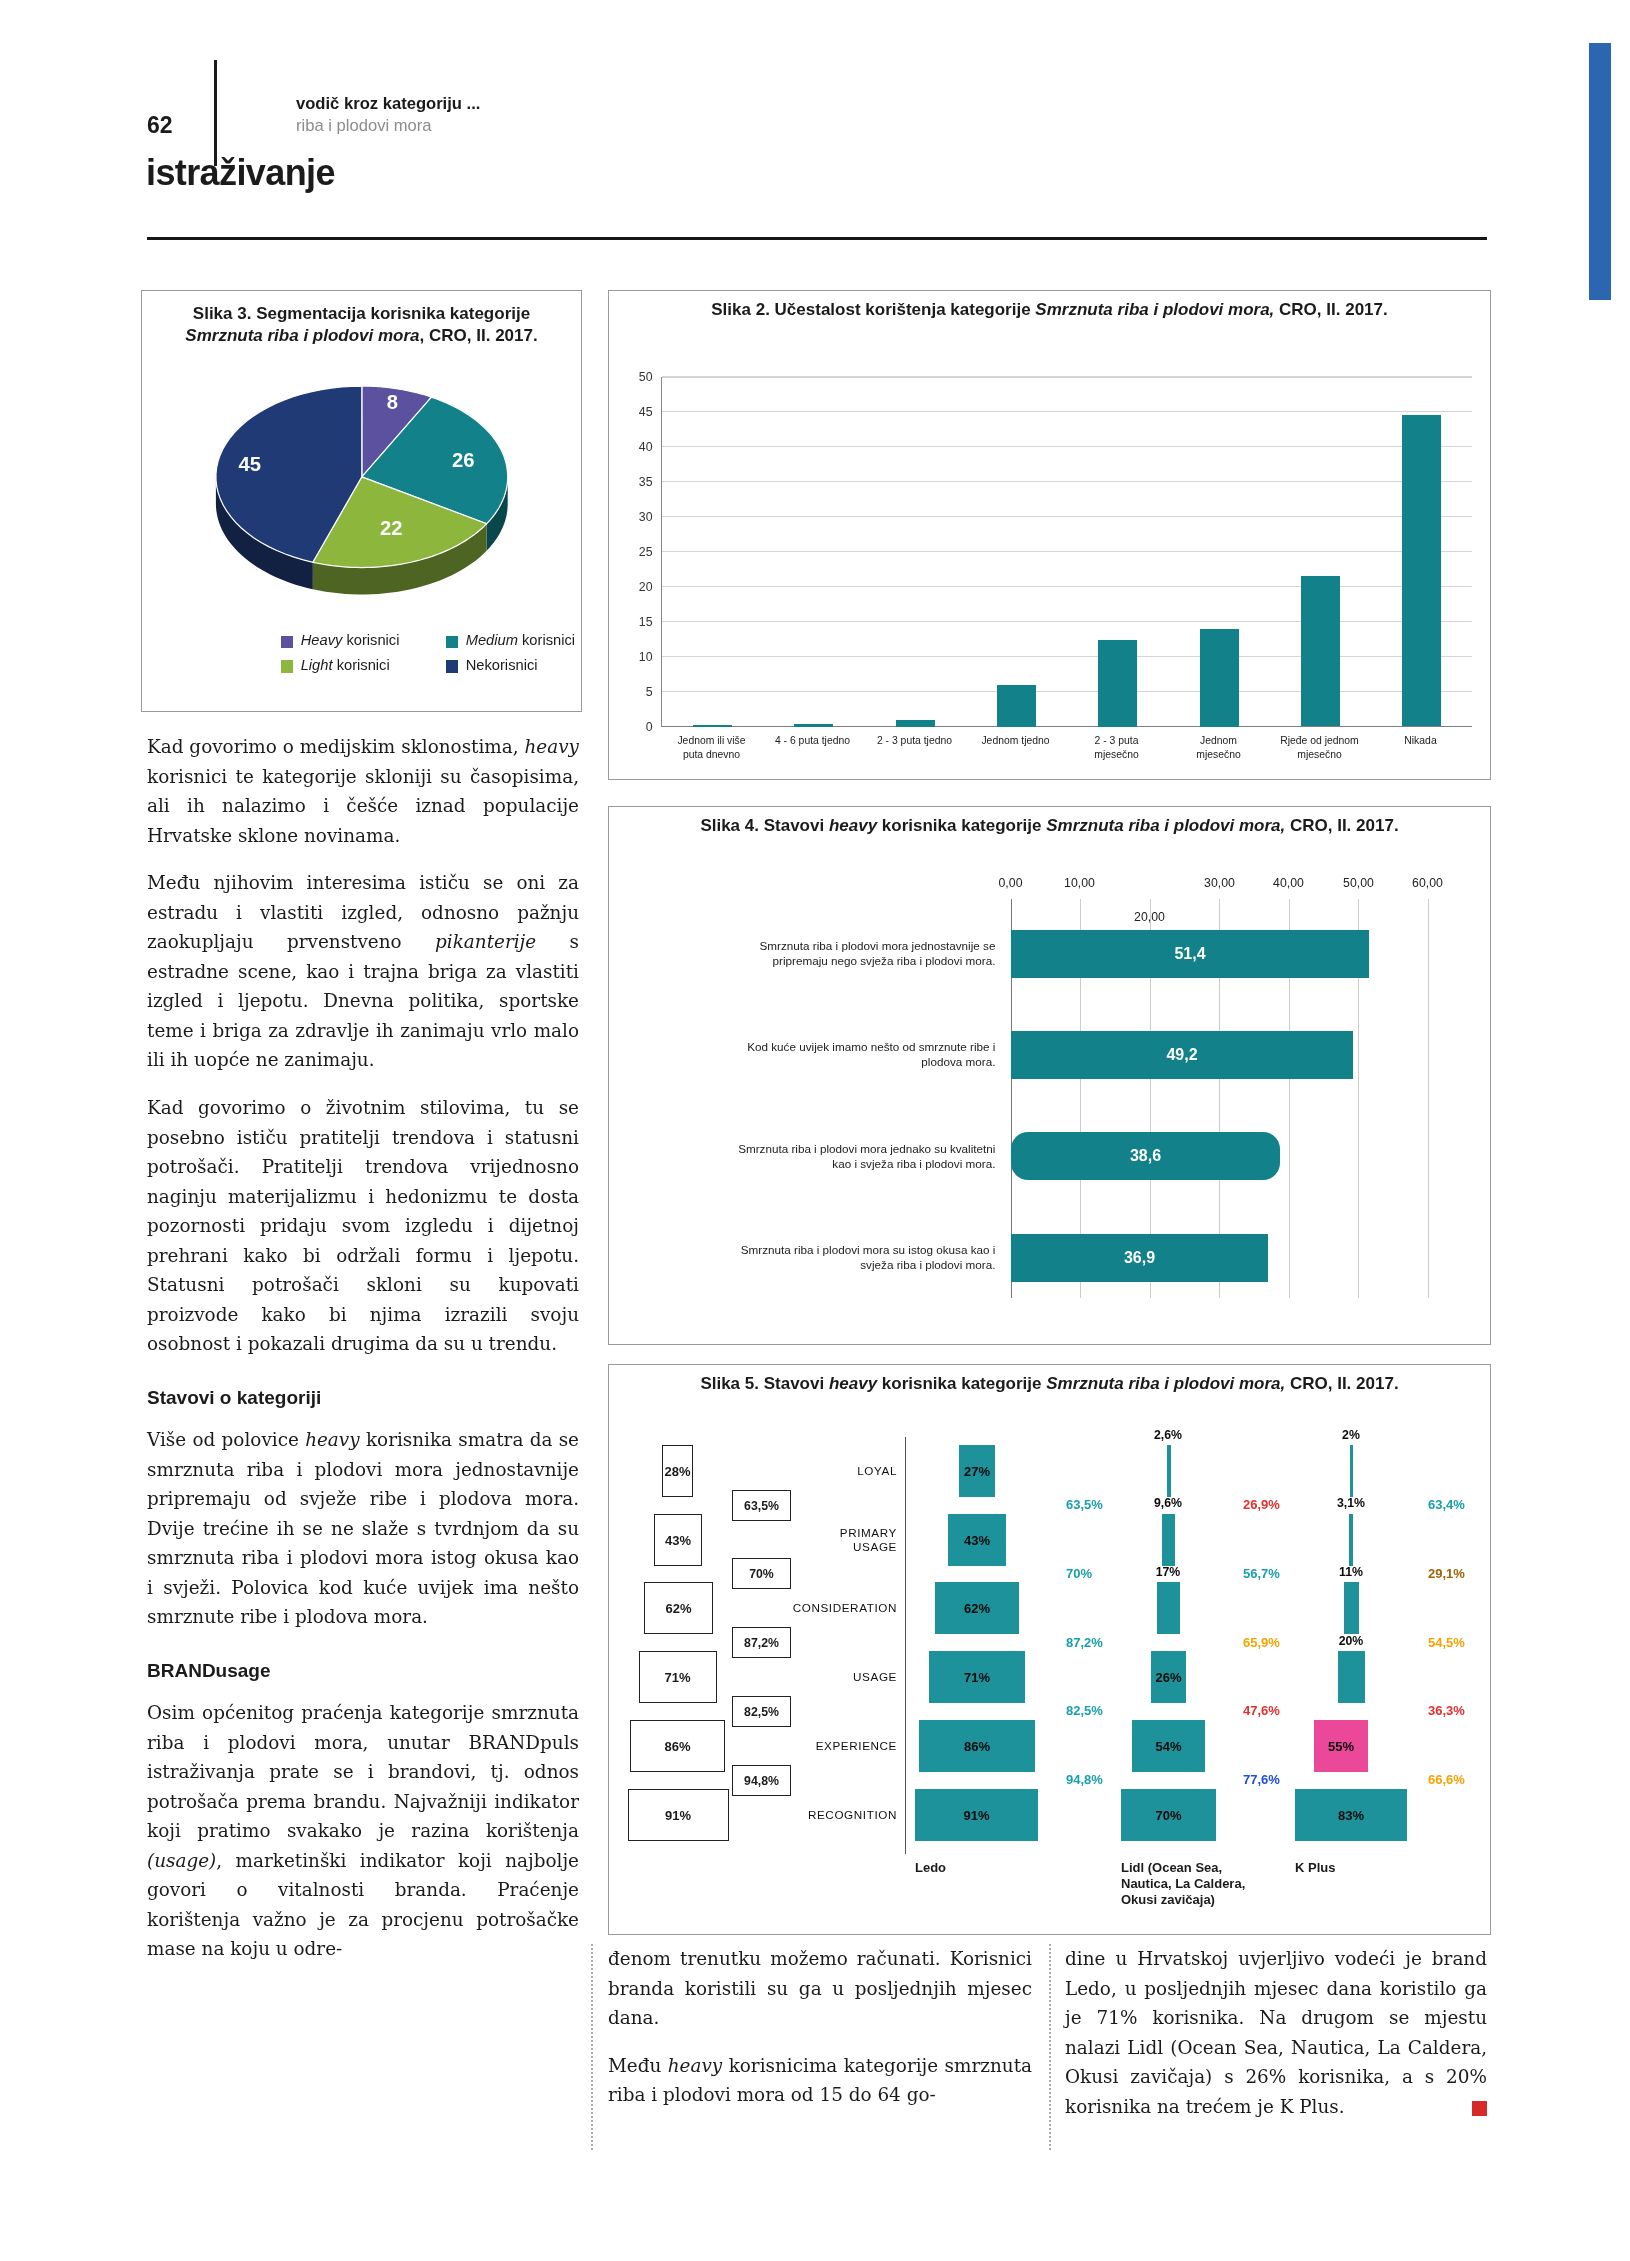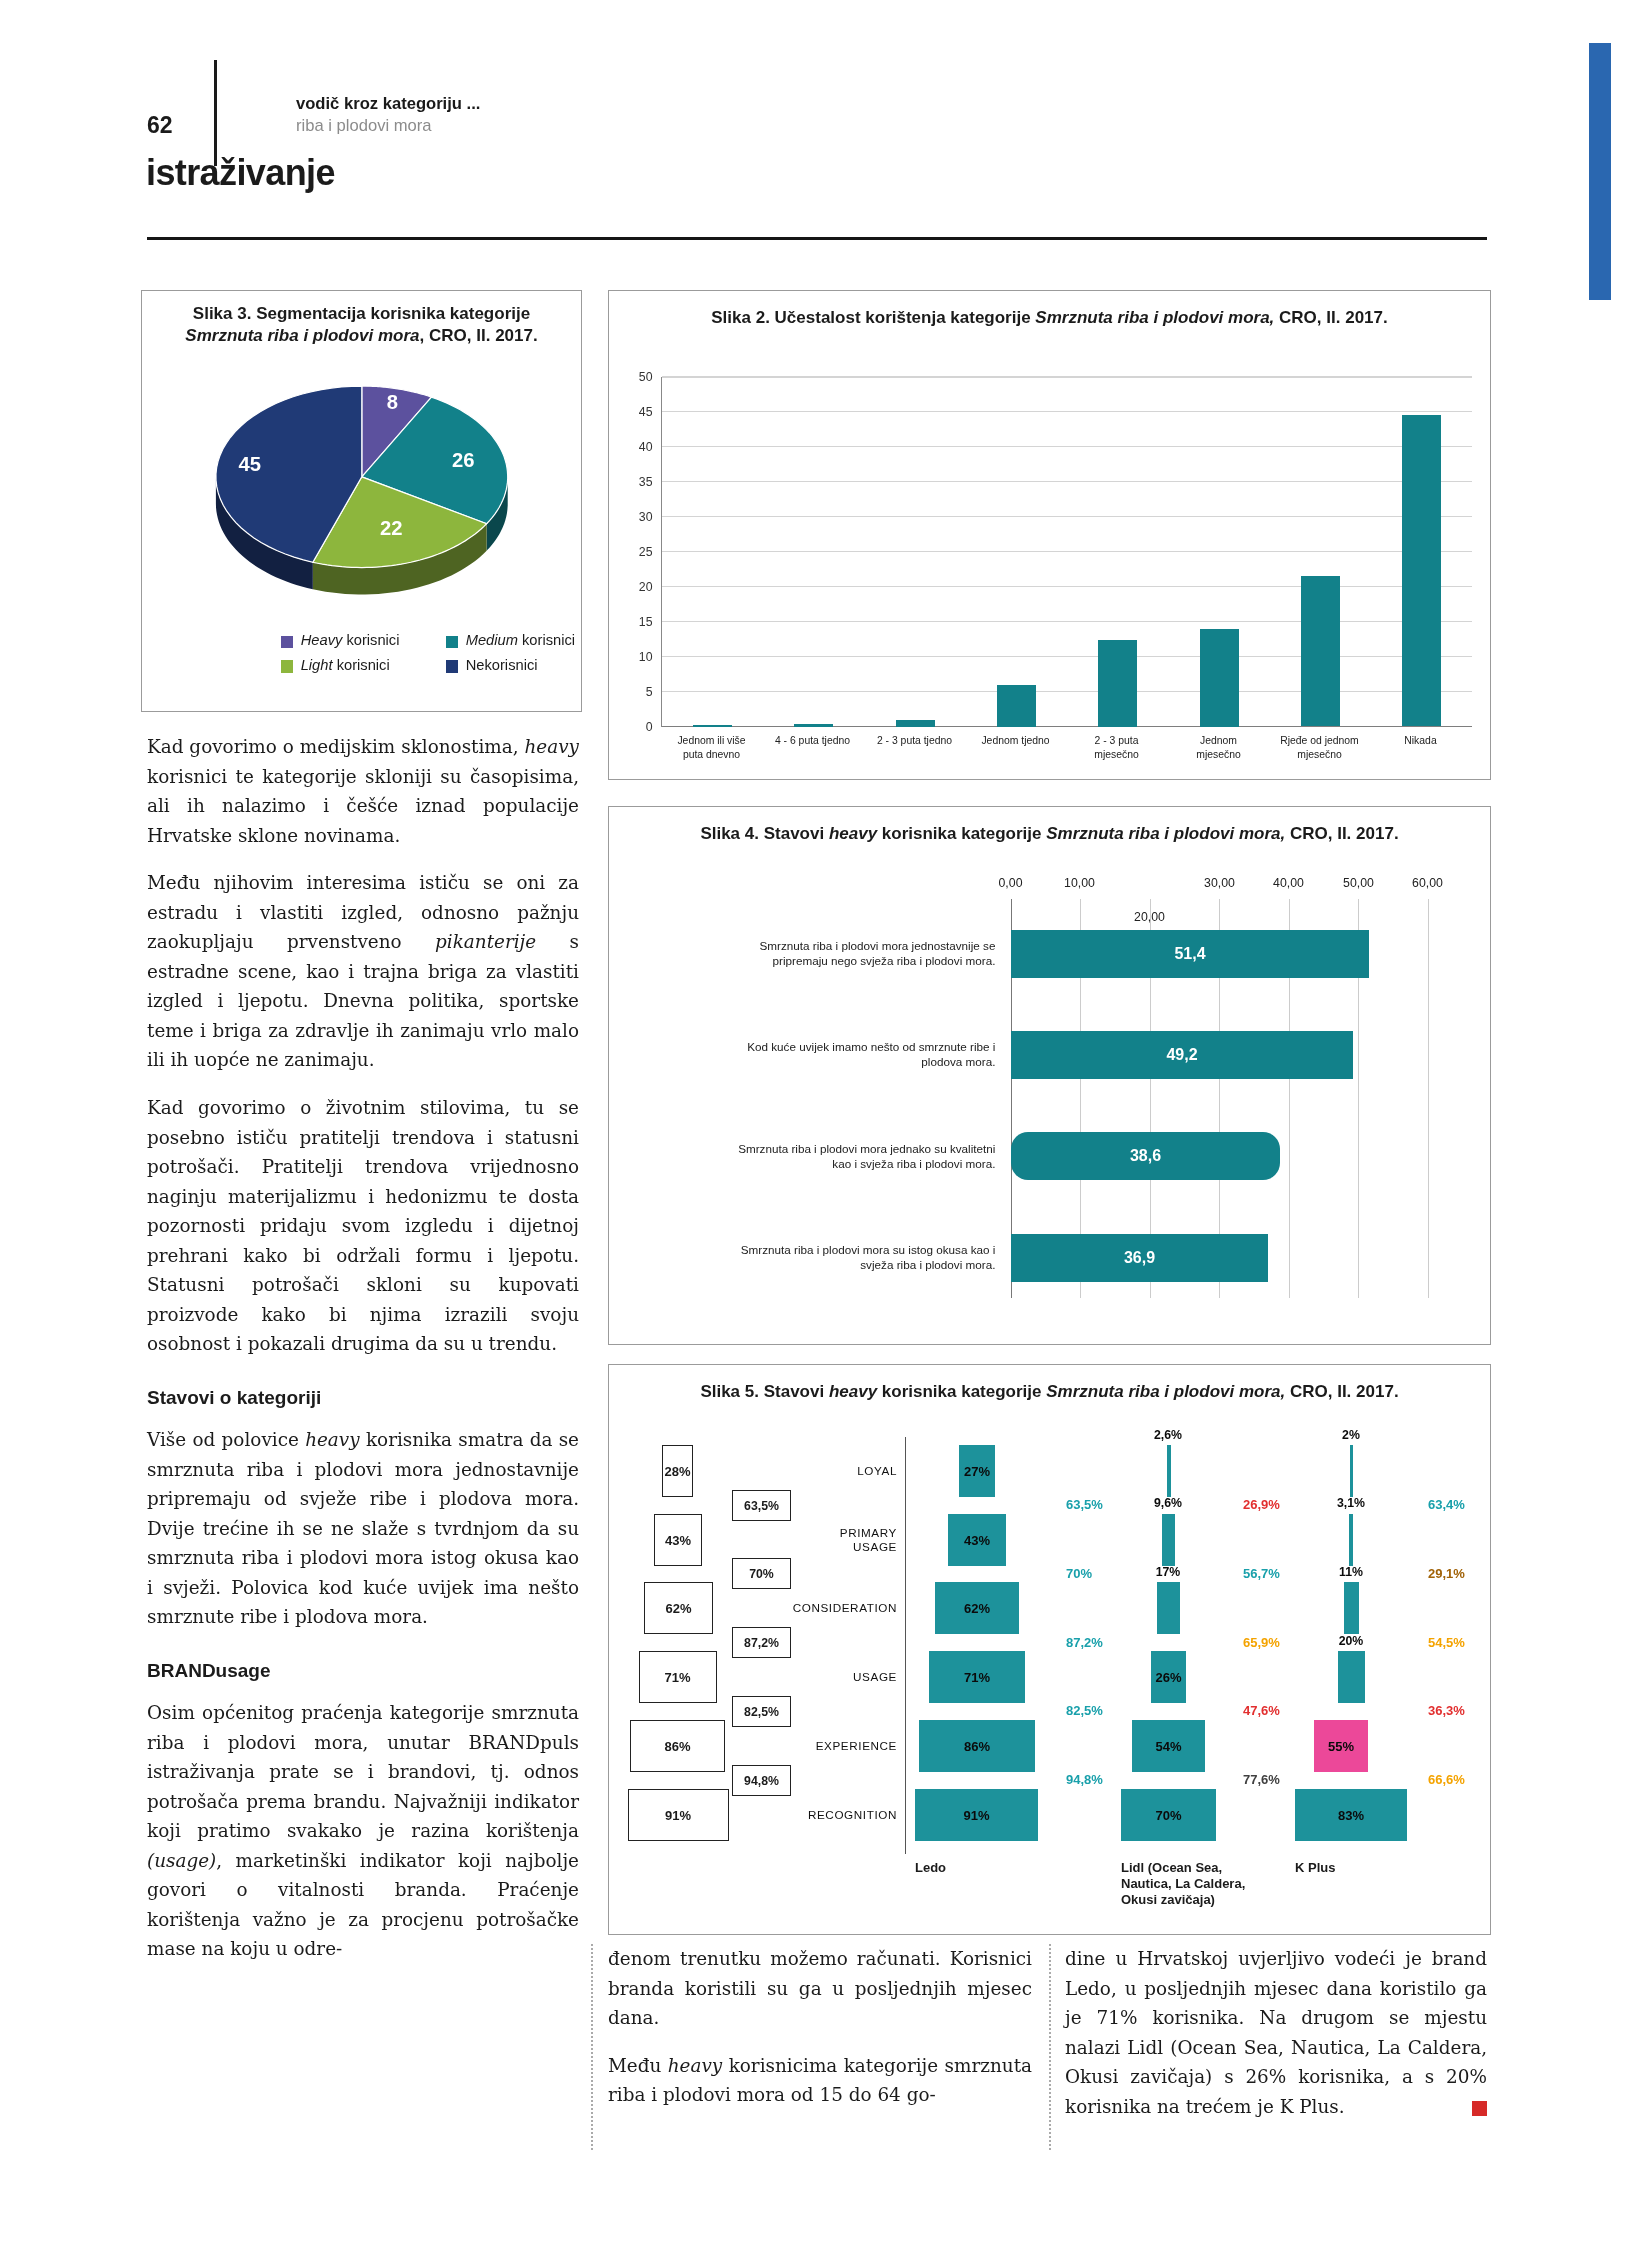--- a/index.html
+++ b/index.html
@@ -16,21 +16,21 @@
   .kicker .k2{color:#8c8c8c;}
   .sec-title{position:absolute;left:146px;top:152px;font-size:36px;font-weight:bold;letter-spacing:-0.6px;}
   .head-rule{position:absolute;left:147px;top:237px;width:1340px;height:3.1px;background:#161616;}
 
   
   .box{position:absolute;background:#fff;border:1.2px solid #9b9b9b;}
   .fig3{left:141px;top:290px;width:439px;height:420px;}
   .fig2{left:608px;top:290px;width:881px;height:488px;}
   .fig4{left:608px;top:806px;width:881px;height:537px;}
   .fig5{left:608px;top:1364px;width:881px;height:569px;}
-  .fig-title{position:absolute;left:0;right:0;top:16px;text-align:center;
+  .fig-title{position:absolute;left:0;right:0;top:8px;text-align:center;
              font-size:17px;font-weight:bold;line-height:22px;}
   .fig3 .fig-title{top:12.3px;padding:0 18.4px;}
 
   
   .pie-svg{position:absolute;left:6.1px;top:54px;width:427px;height:282px;}
   .pie-val{fill:#ffffff;font:bold 33px "Liberation Sans",sans-serif;text-anchor:middle;}
   .legend{position:absolute;left:101px;top:341px;display:grid;grid-template-columns:165px 165px;
           row-gap:8.6px;font-size:14.7px;}
   .legend-item{display:flex;align-items:flex-end;gap:7.4px;padding-left:38px;}
   .legend-swatch{width:12.3px;height:12.3px;flex:0 0 12.3px;}
@@ -331,21 +331,21 @@
         <div class="fbar" style="left: 523px; width: 73px; top: 355px; background: rgb(29, 146, 155);">
           <div class="fval-in">54%</div>
         </div>
         <div class="fbar" style="left: 512px; width: 95px; top: 424px; background: rgb(29, 146, 155);">
           <div class="fval-in">70%</div>
         </div>
         <div class="frate" style="left: 634px; top: 132px; color: rgb(226, 47, 47);">26,9%</div>
         <div class="frate" style="left: 634px; top: 201px; color: rgb(25, 160, 171);">56,7%</div>
         <div class="frate" style="left: 634px; top: 270px; color: rgb(244, 163, 0);">65,9%</div>
         <div class="frate" style="left: 634px; top: 338px; color: rgb(226, 47, 47);">47,6%</div>
-        <div class="frate" style="left: 634px; top: 407px; color: #404040;">77,6%</div>
+        <div class="frate" style="left: 634px; top: 407px; color: #1d4ed8;">77,6%</div>
         <div class="fname" style="left: 512px; top: 495px;">
           <div>Lidl (Ocean Sea,</div>
           <div>Nautica, La Caldera,</div>
           <div>Okusi zavičaja)</div>
         </div>
         <div class="fbar" style="left: 741px; width: 2.7px; top: 80px; background: rgb(29, 146, 155);"></div>
         <div class="fval-out" style="left: 705px; top: 63px;">2%</div>
         <div class="fbar" style="left: 740px; width: 4.2px; top: 149px; background: rgb(29, 146, 155);"></div>
         <div class="fval-out" style="left: 705px; top: 131px;">3,1%</div>
         <div class="fbar" style="left: 735px; width: 15px; top: 217px; background: rgb(29, 146, 155);"></div>

